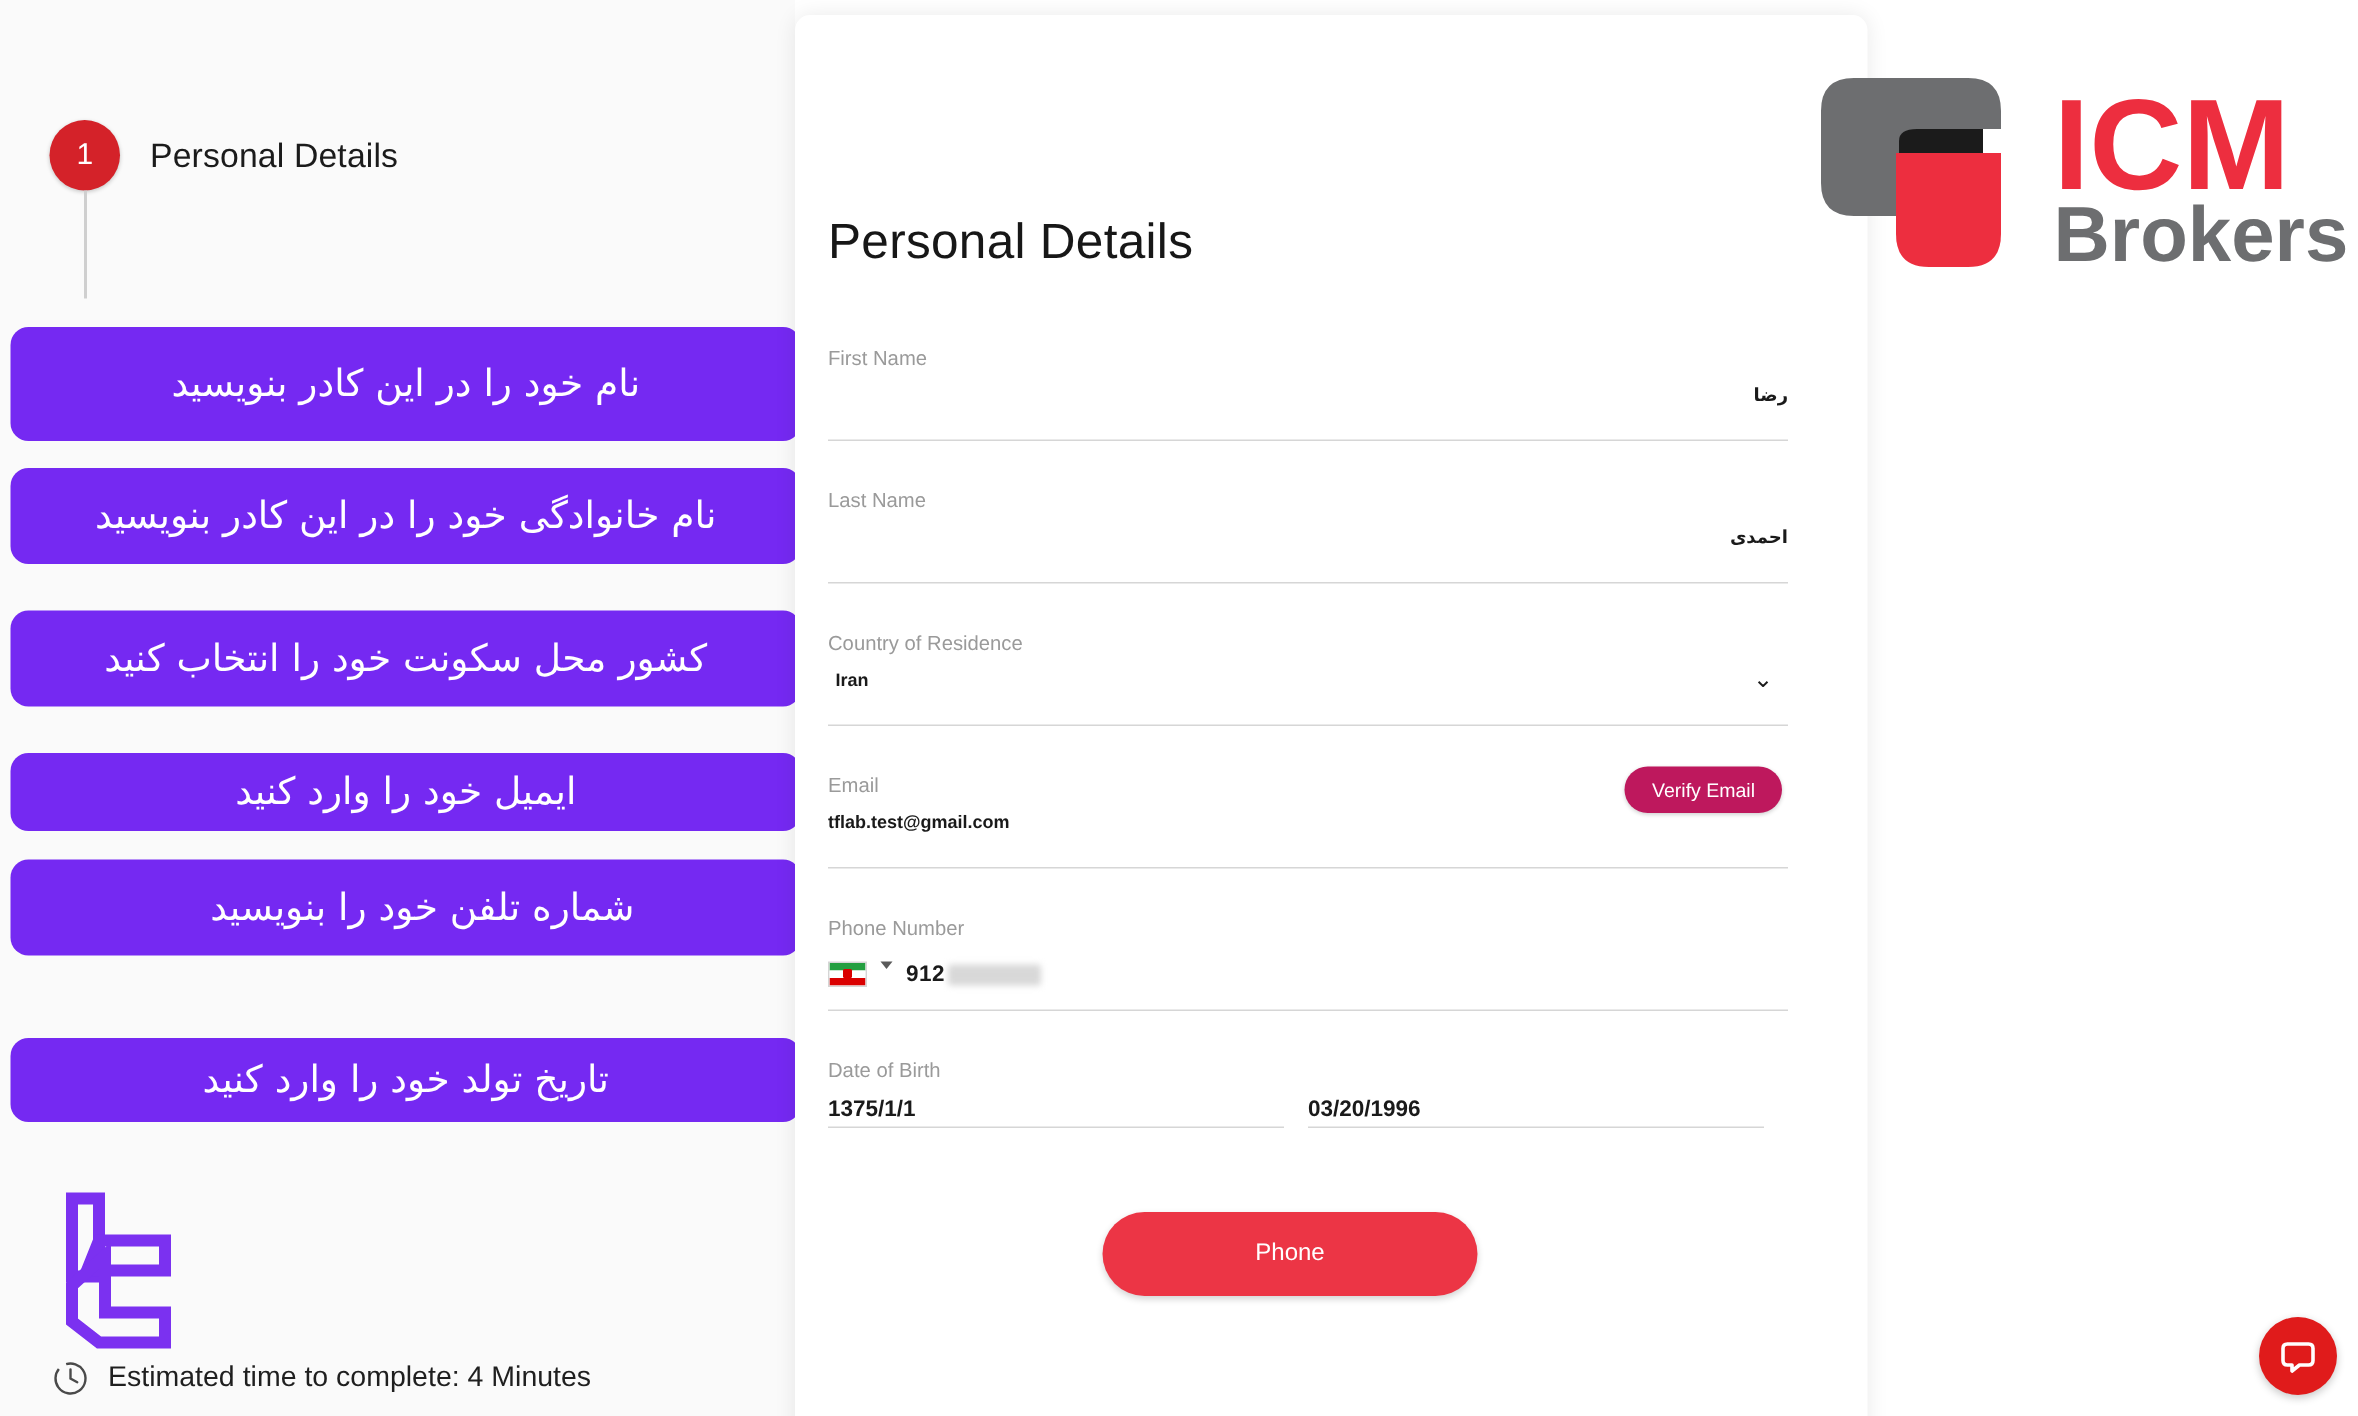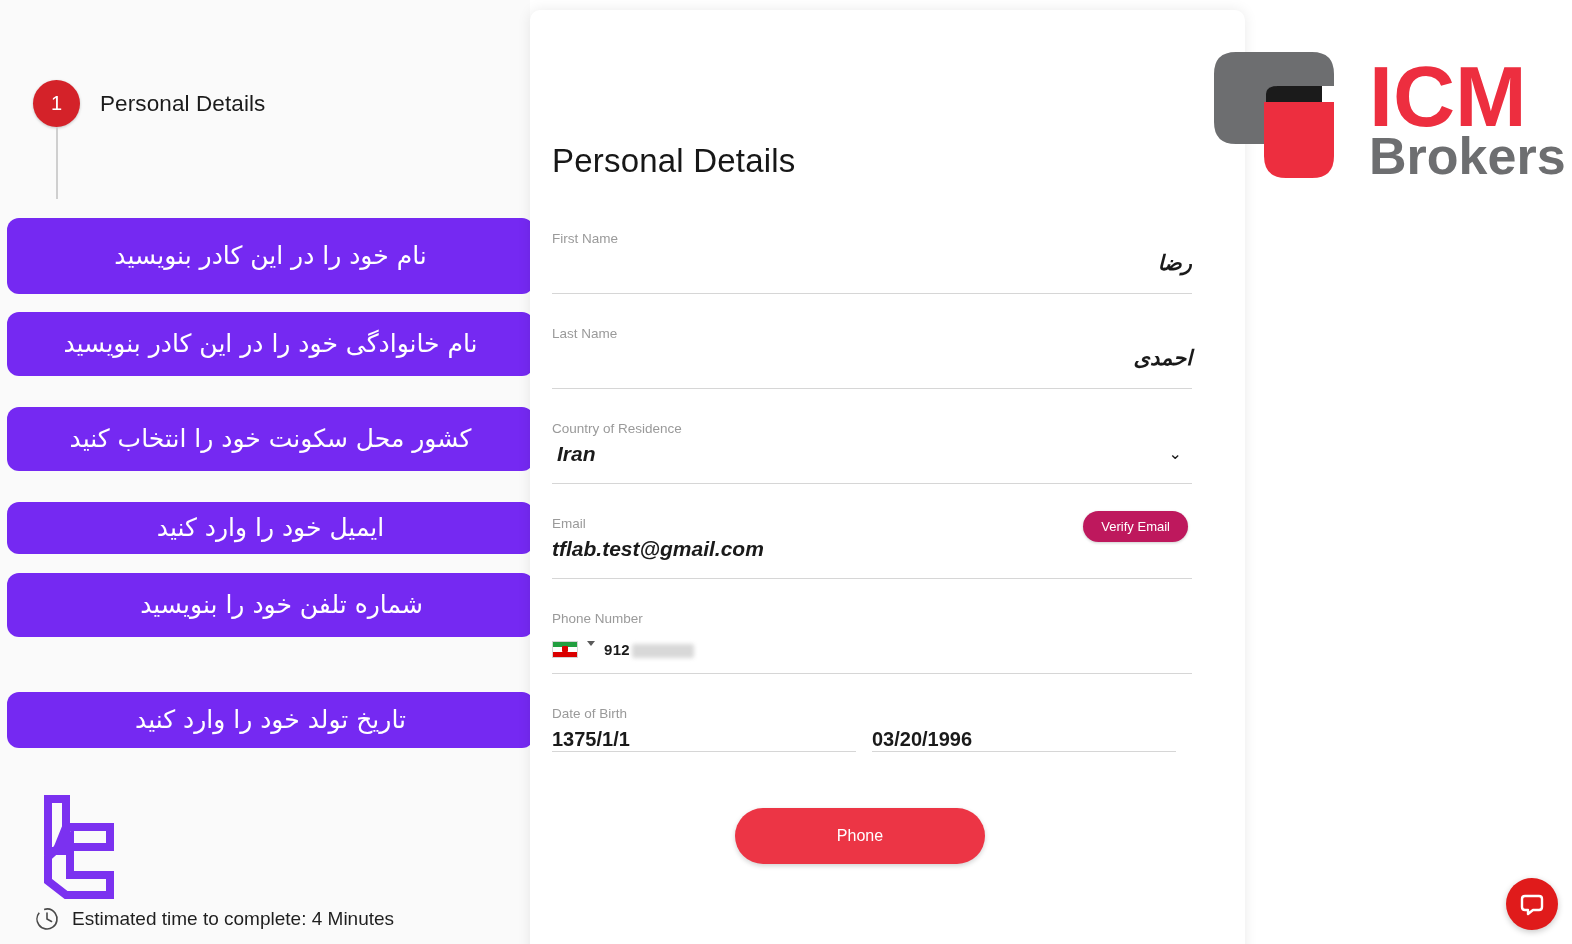--- a/index.html
+++ b/index.html
@@ -130,28 +130,27 @@
     position: relative;
     height: 95px;
   }
   .field-label {
     font-size: 13.5px;
     color: #9a9a9a;
     line-height: 1;
     padding-bottom: 7px;
   }
   .field-value {
-    font-size: 21px;
+    font-size: 12px;
     color: #1a1a1a;
     font-weight: bold;
     line-height: 1.2;
     height: 22px;
     display: flex;
     align-items: center;
-    font-style: italic;
   }
   .field-value.rtl { direction: rtl; justify-content: flex-start; font-family: "DejaVu Sans", sans-serif; }
   .field-underline {
     position: absolute;
     left: 0; right: 0;
     bottom: 33px;
     height: 1px;
     background: #d6d6d6;
   }
 
@@ -232,21 +231,21 @@
   }
 
   .dob-grid {
     position: relative;
     display: flex;
     gap: 0;
   }
   .dob-col { position: relative; width: 320px; }
   .dob-col .field-underline { left: 0; right: 16px; bottom: 0; }
   .dob-val {
-    font-size: 20px;
+    font-size: 15px;
     font-weight: bold;
     color: #1a1a1a;
     height: 24px;
     display: flex;
     align-items: center;
   }
 
   .next-btn {
     position: absolute;
     left: 205px; top: 798px;

